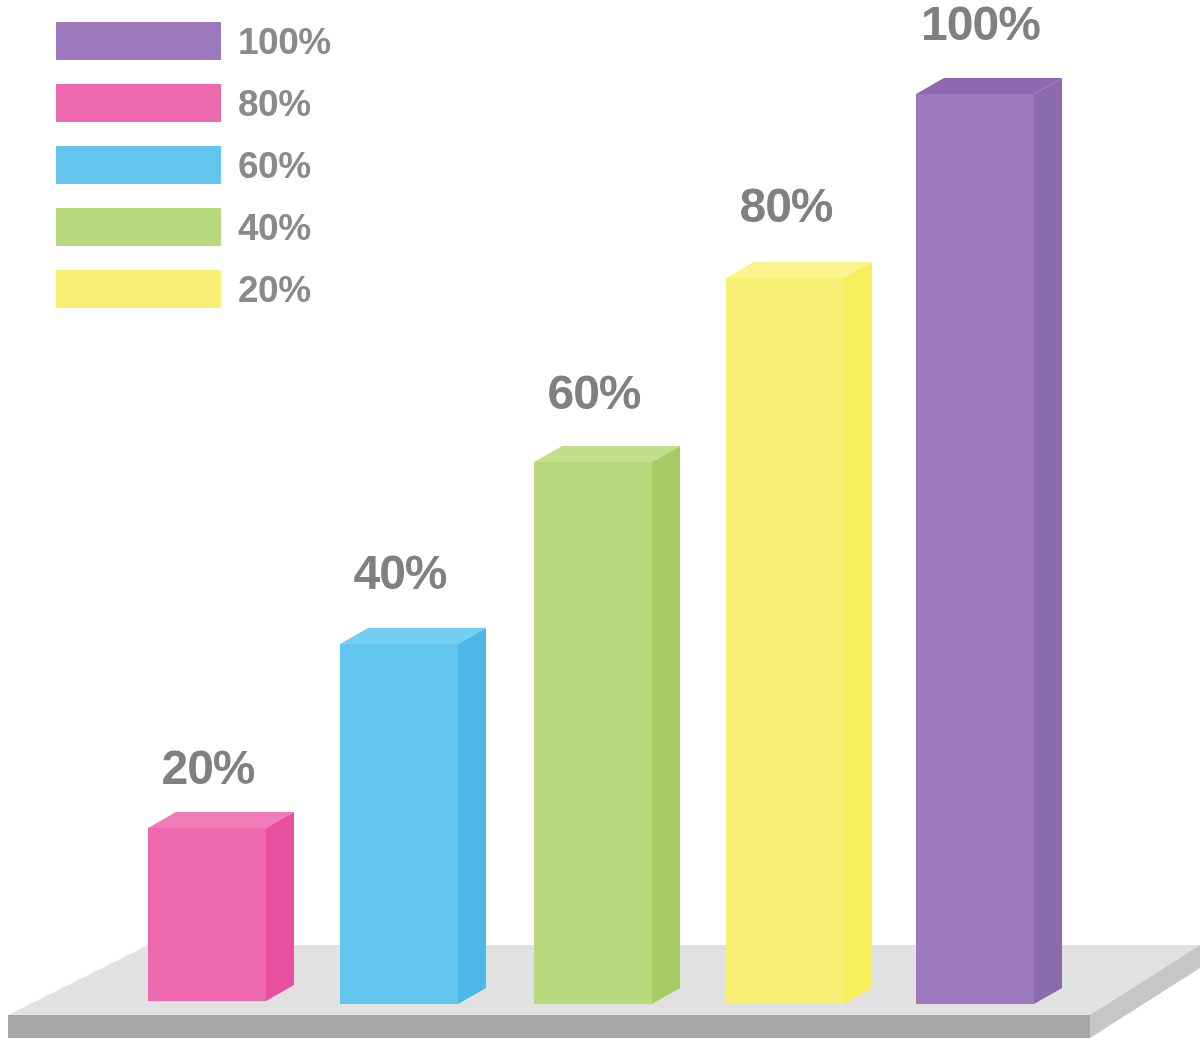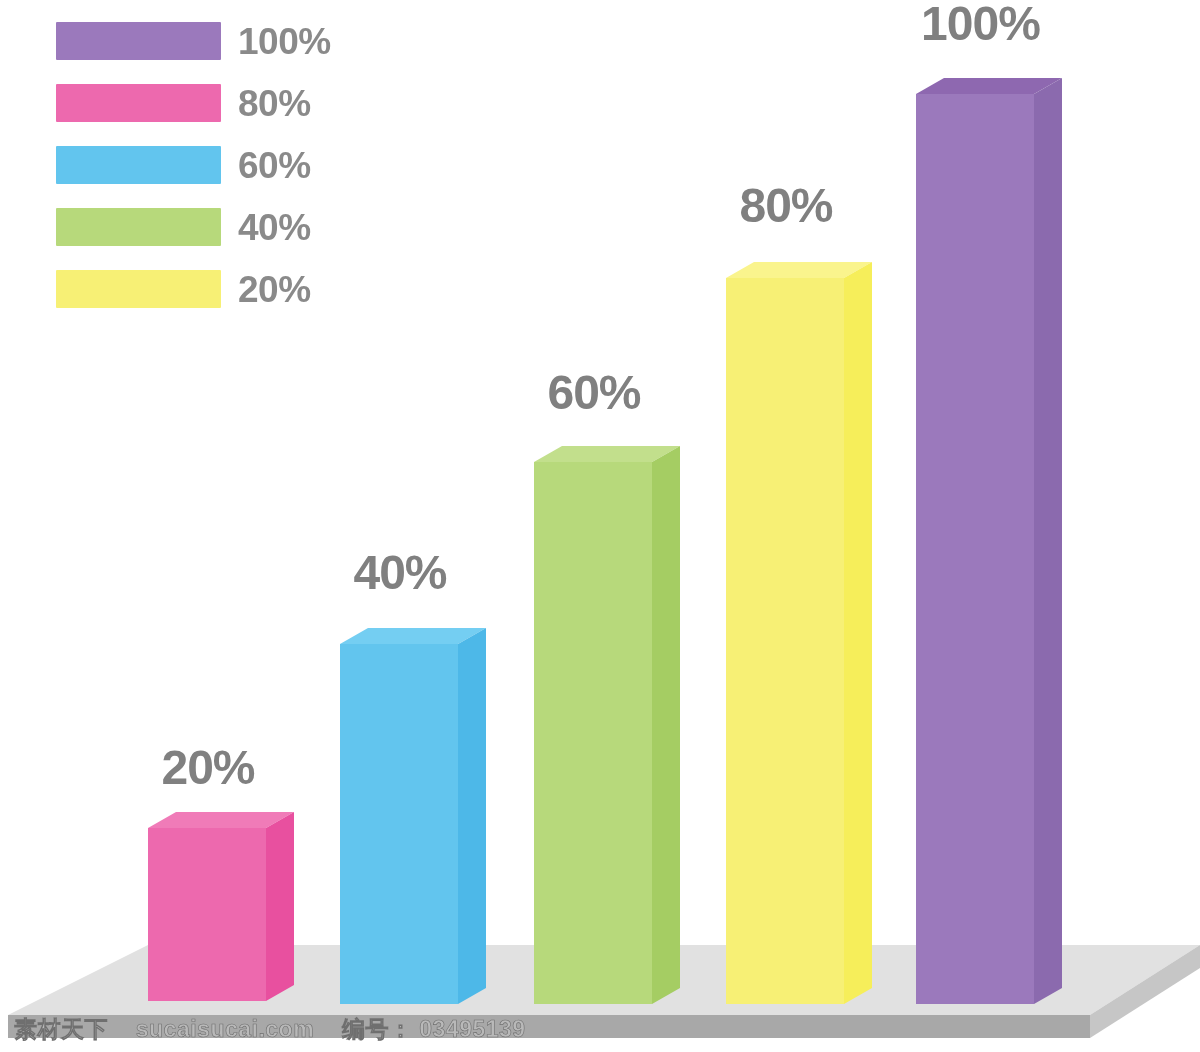--- a/index.html
+++ b/index.html
@@ -172,22 +172,14 @@
 
   <div class="bar" style="left:916px; top:74px;">
     <svg width="146" height="936" viewBox="0 0 146 936">
       <polygon points="0,20 28,4 146,4 118,20" fill="#8E68B0"></polygon>
       <polygon points="118,20 146,4 146,914 118,930" fill="#8B6AAE"></polygon>
       <polygon points="0,20 118,20 118,930 0,930" fill="#9B79BC"></polygon>
     </svg>
   </div>
   <div class="bar-label" style="left:908px; top:-4px; width:145px;">100%</div>
 
-  <div id="watermark">
-    <span>素材天下</span>
-    <span class="wm-sep"></span>
-    <span>sucaisucai.com</span>
-    <span class="wm-sep"></span>
-    <span>编号：</span>
-    <span>03495139</span>
-  </div>
 
 </div>
 
 </body></html>

